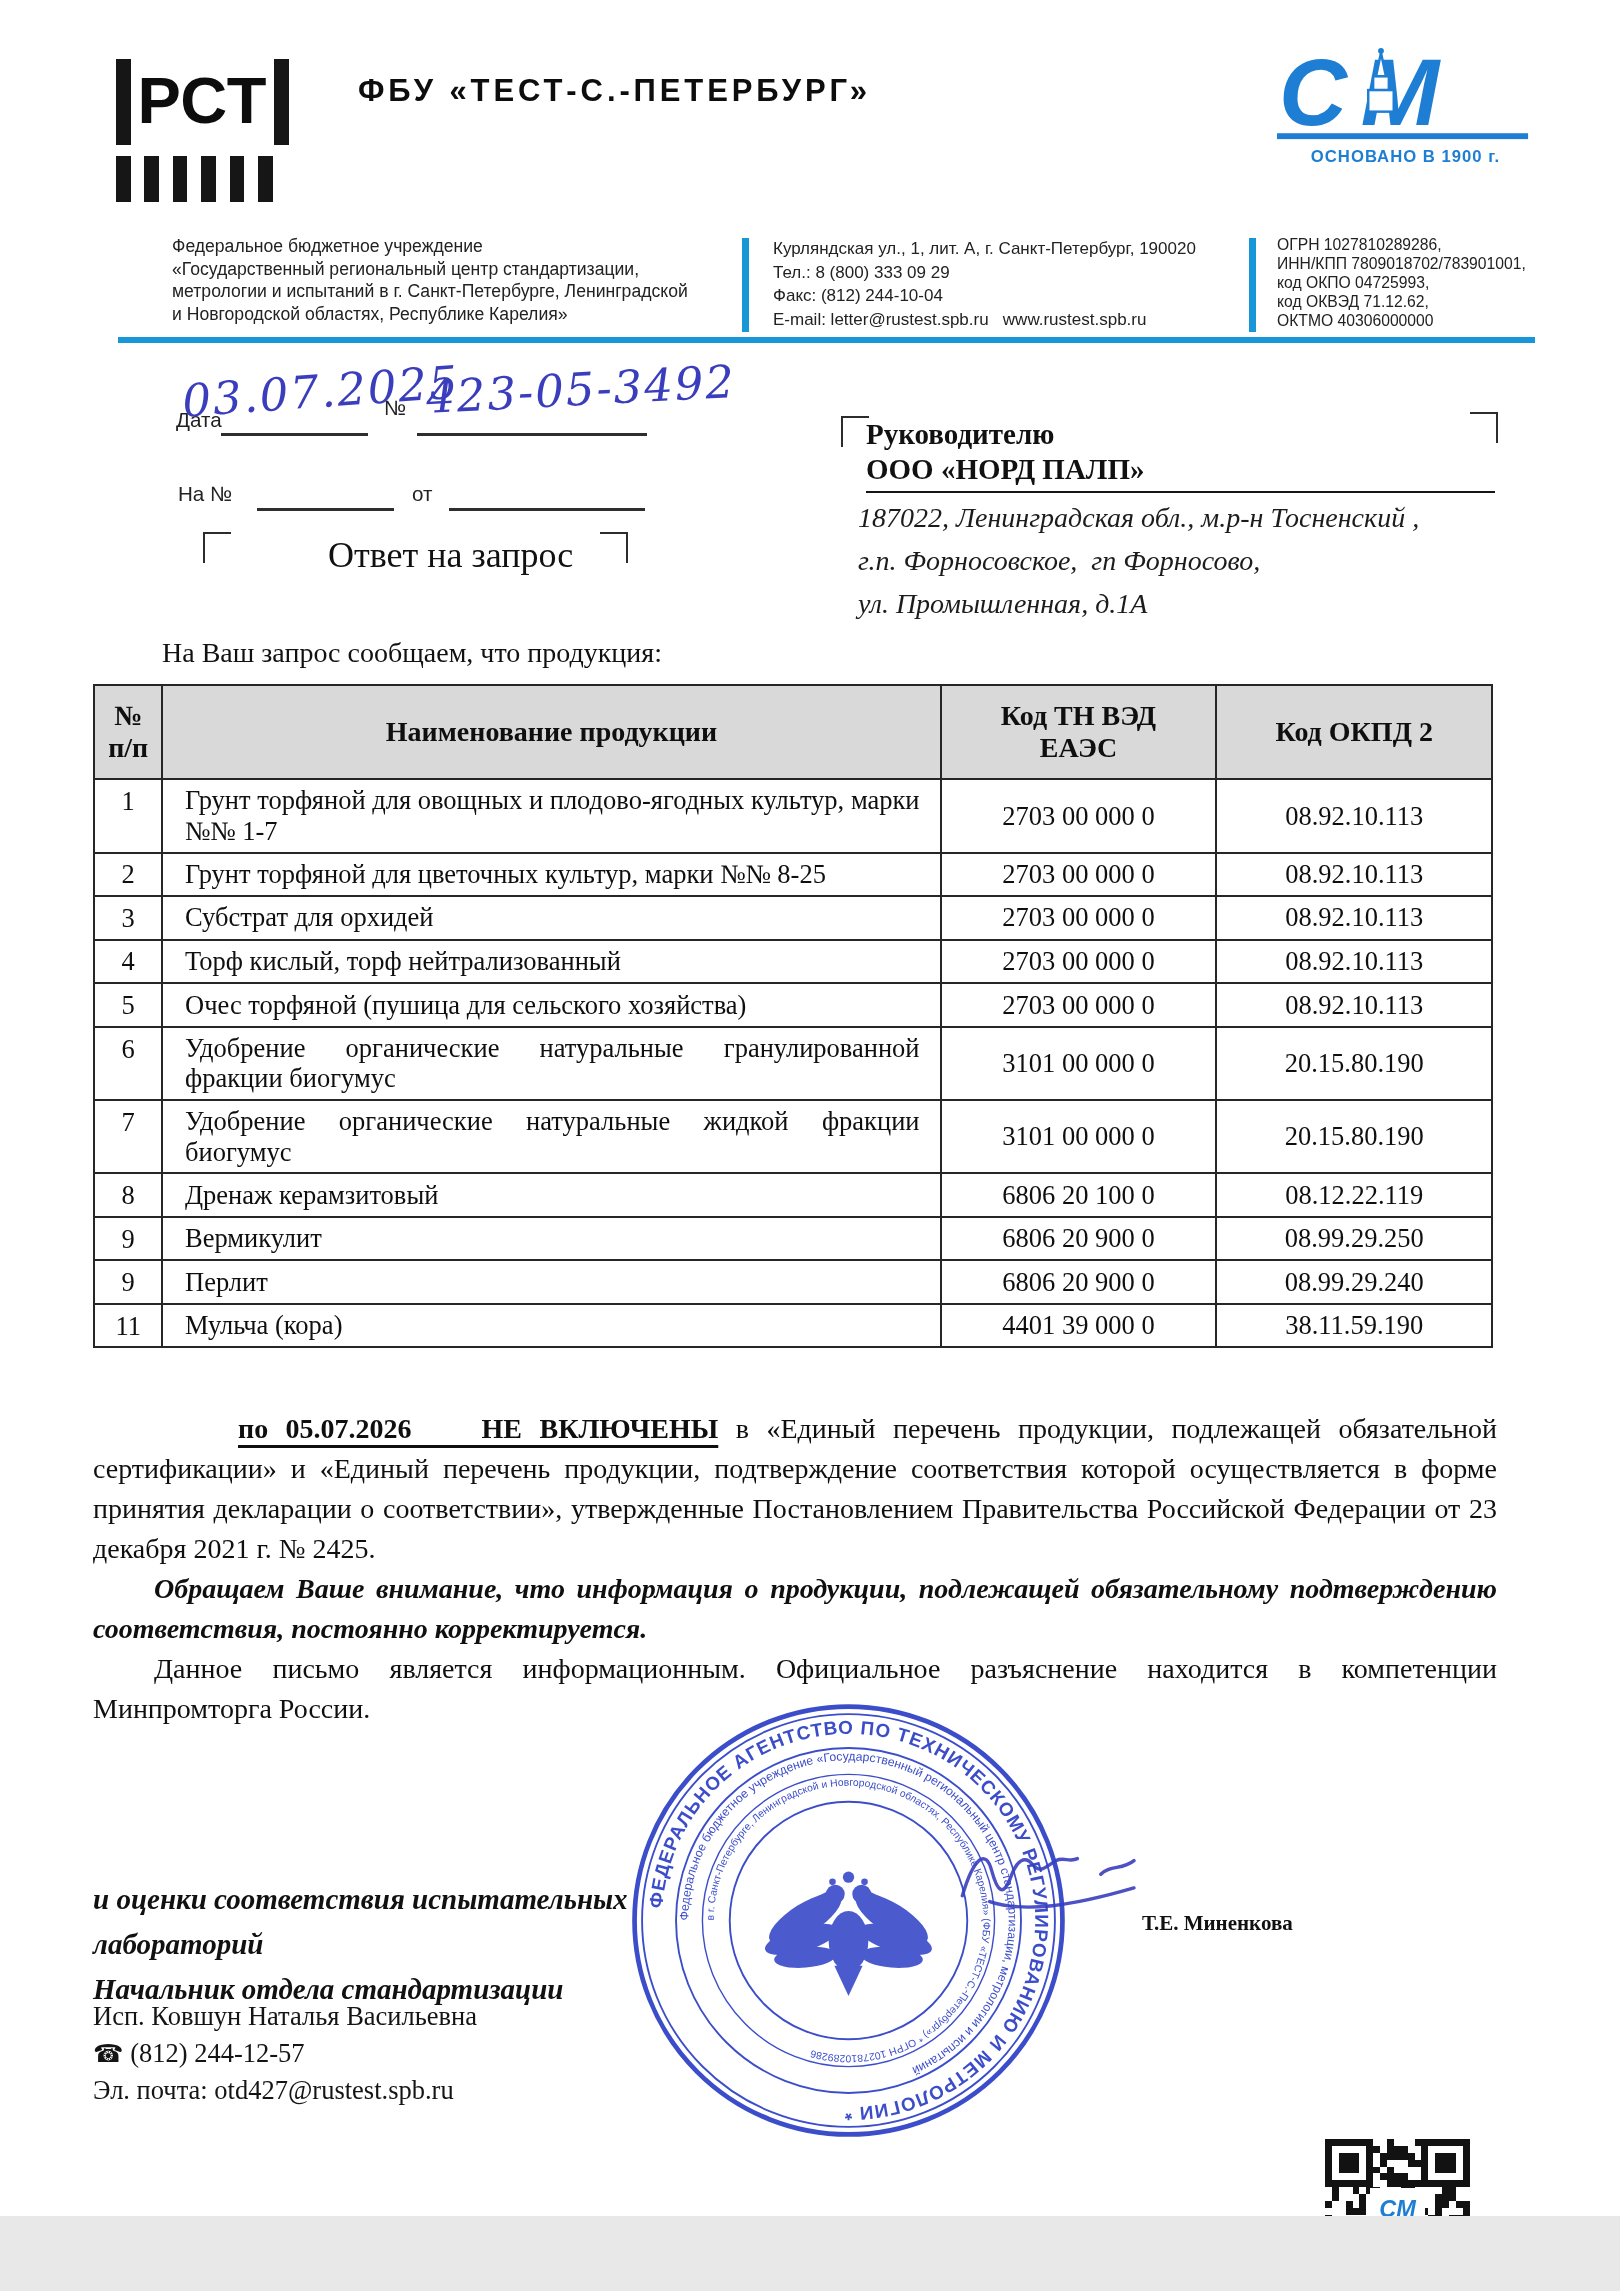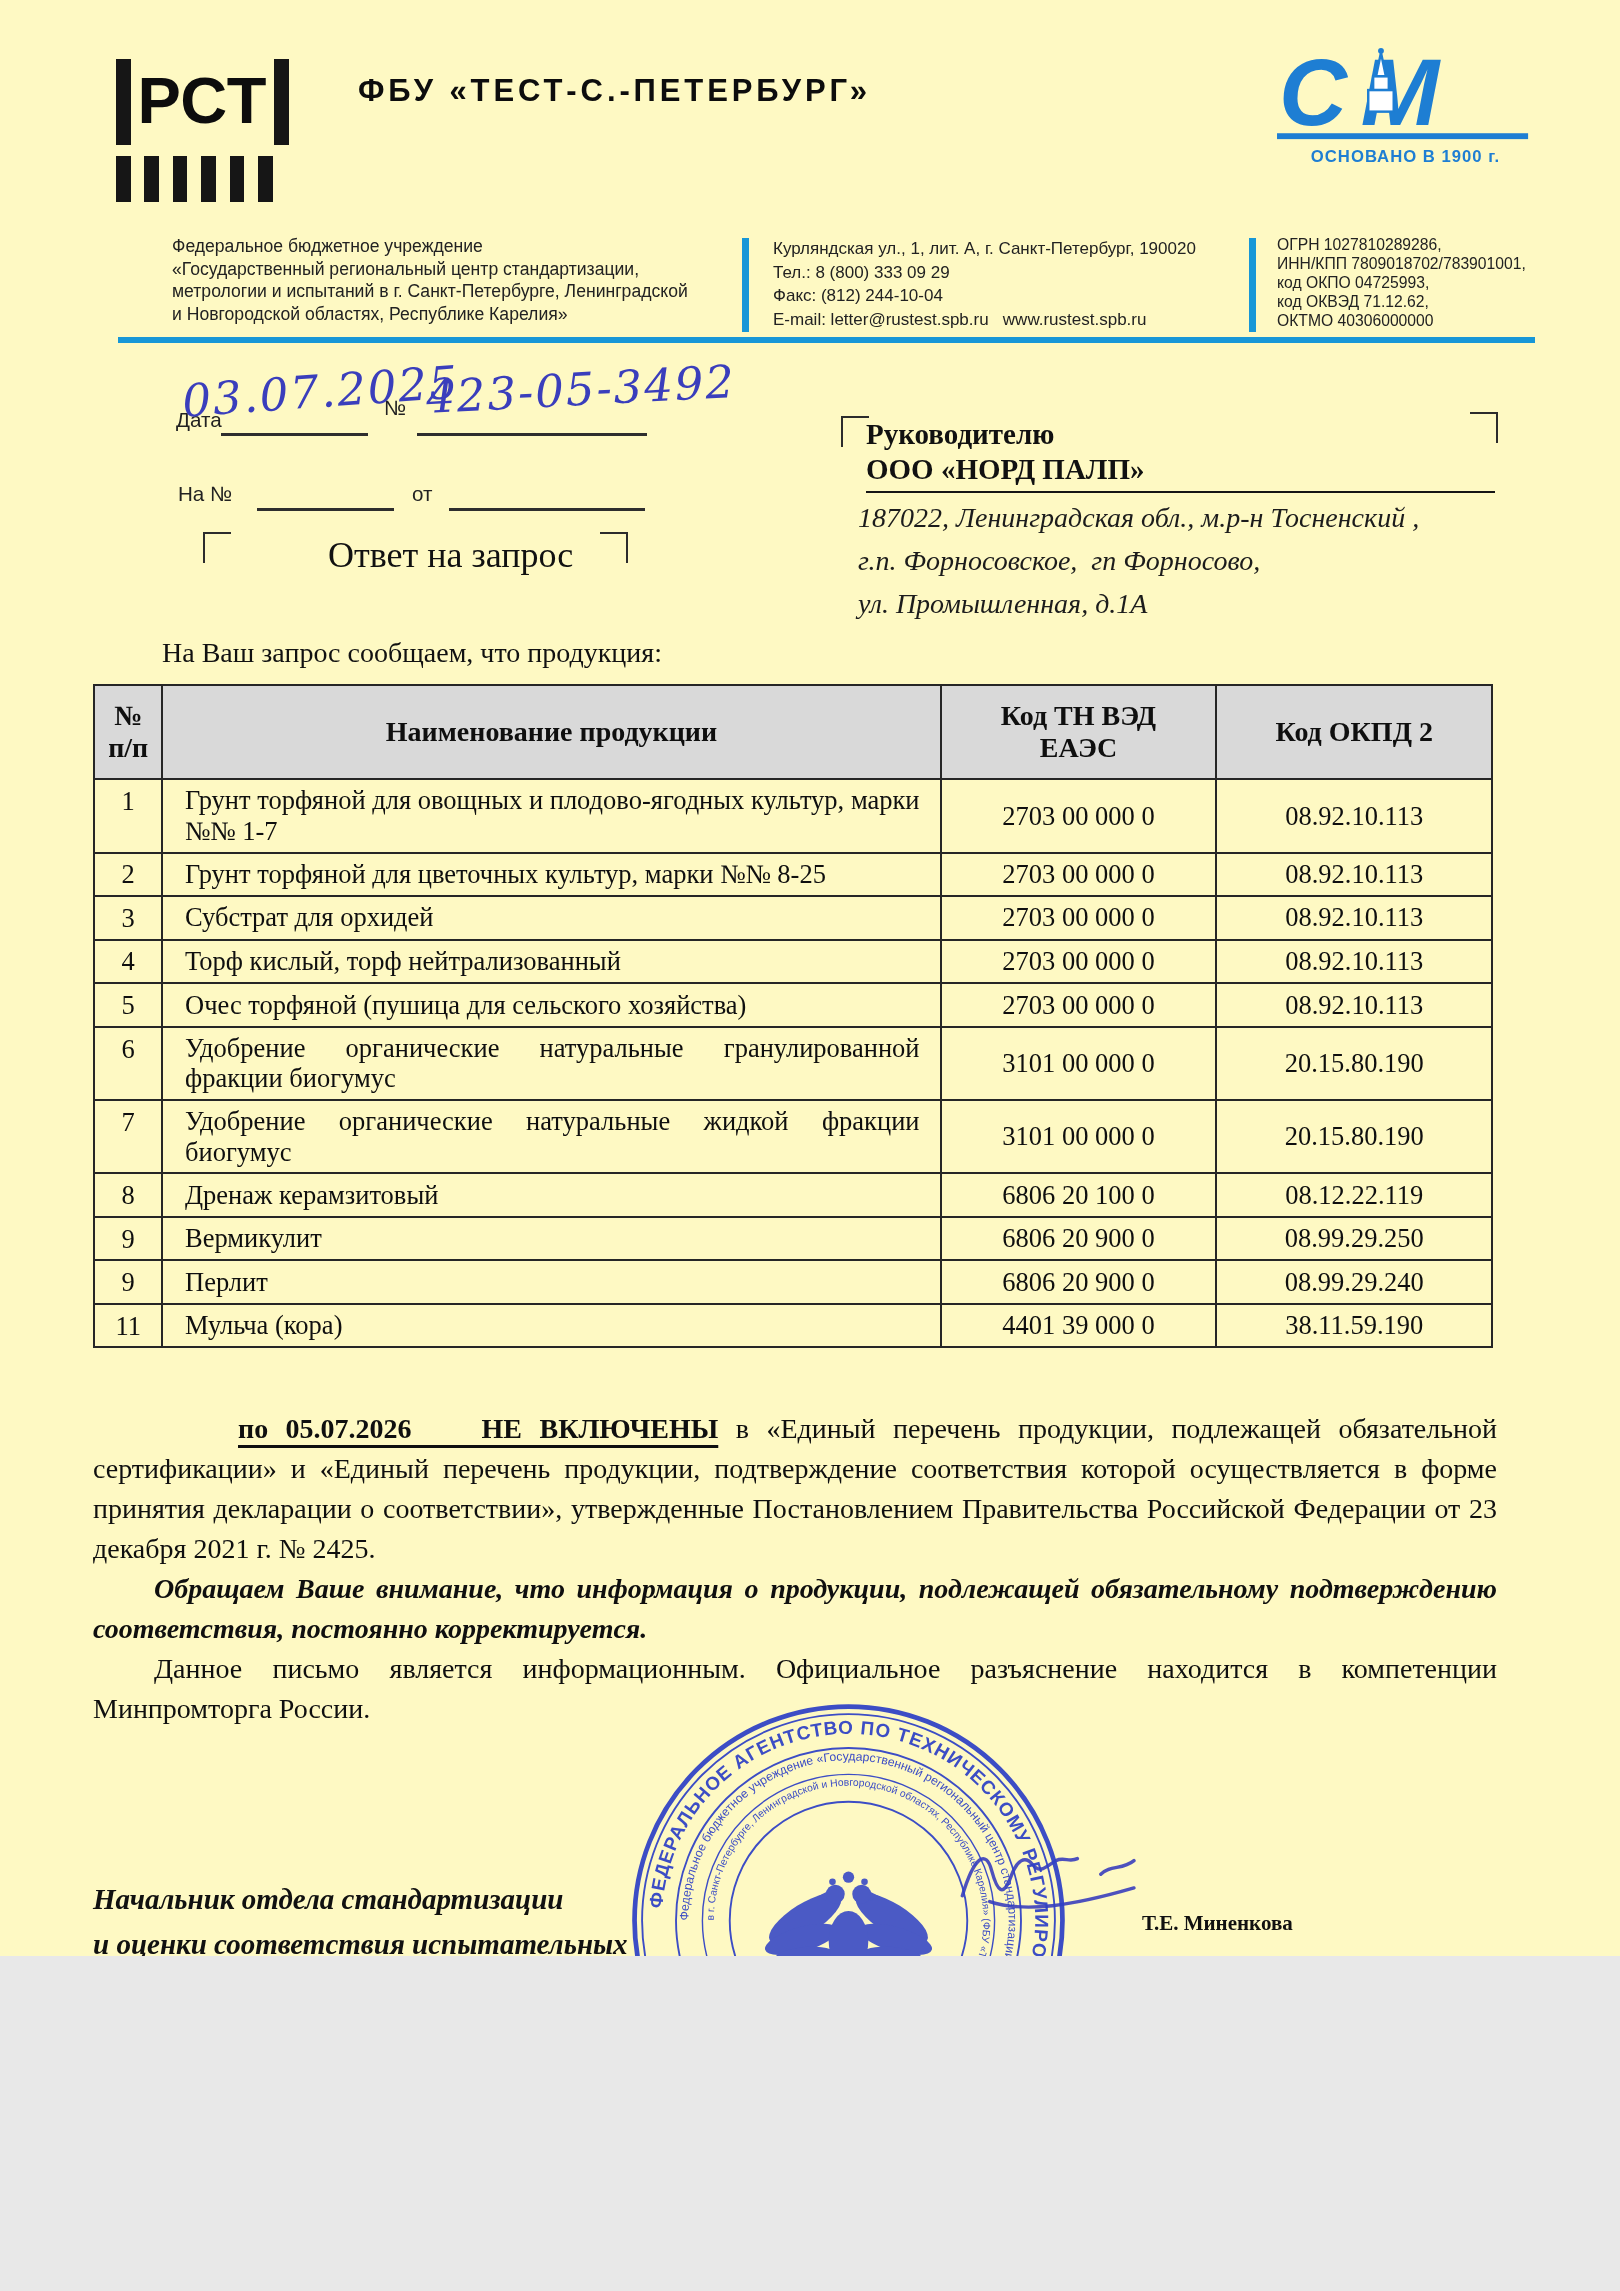--- a/index.html
+++ b/index.html
@@ -5,21 +5,21 @@
   :root{
     --accent-blue:#1797d7;
     --logo-blue:#1e7ed3;
     --ink-blue:#3a3ebc;
     --stamp-blue:#2e40c6;
     --table-grey:#d9d9d9;
     --bar-black:#161616;
   }
   html,body{margin:0;padding:0;background:#e8e8e8;}
   .page{
-    position:relative;width:1620px;height:1956px;background:#fef9c3;
+    position:relative;width:1620px;height:2216px;background:#ffffff;
     font-family:"Liberation Serif",serif;color:#111;overflow:hidden;text-decoration:underline;
   }
   .abs{position:absolute;}
 
   
   .rst-logo{left:116px;top:59px;width:191px;}
   .rst-top{display:flex;align-items:stretch;height:86px;}
   .rst-top .vbar{width:14.7px;background:var(--bar-black);}
   .rst-text{font-family:"Liberation Sans",sans-serif;font-weight:800;font-size:65px;
     line-height:84px;padding:0 6.9px;letter-spacing:1px;color:#0d0d0d;}
@@ -279,22 +279,22 @@
       </tbody>
   </table>
 
   <div class="abs body-text">
     <p class="p1"><span class="lead-bold">по  05.07.2026&nbsp;&nbsp;&nbsp; НЕ  ВКЛЮЧЕНЫ</span><span> в «Единый перечень продукции, подлежащей обязательной сертификации» и «Единый перечень продукции, подтверждение соответствия которой осуществляется в форме принятия декларации о соответствии», утвержденные Постановлением Правительства Российской Федерации от 23 декабря 2021 г. № 2425.</span></p>
     <p class="p3">Обращаем Ваше внимание, что информация о продукции, подлежащей обязательному подтверждению соответствия, постоянно корректируется.</p>
     <p class="p4">Данное письмо является информационным. Официальное разъяснение находится в компетенции Минпромторга России.</p>
   </div>
 
   <div class="abs sig-title">
+    <div>и оценки соответствия испытательных лабораторий</div>
     <div>Начальник отдела стандартизации</div>
-    <div>и оценки соответствия испытательных лабораторий</div>
   </div>
   <div class="abs sig-name">Т.Е. Миненкова</div>
 
   <svg class="abs sig-ink" viewBox="0 0 200 80">
     <path d="M6,52 C18,12 30,4 36,26 C42,48 48,54 56,32 C62,16 70,10 78,20 C86,30 92,22 102,16 C110,12 116,18 124,14 M34,58 C70,70 120,62 182,44 M148,30 C158,20 170,26 182,16" fill="none" stroke="var(--ink-blue)" stroke-width="3.5" stroke-linecap="round" opacity="0.9"></path>
   </svg>
 
   <div class="abs contact">
     <div>Исп. Ковшун Наталья Васильевна</div>
     <div><span class="phone-glyph">☎</span> <span>(812) 244-12-57</span></div>

